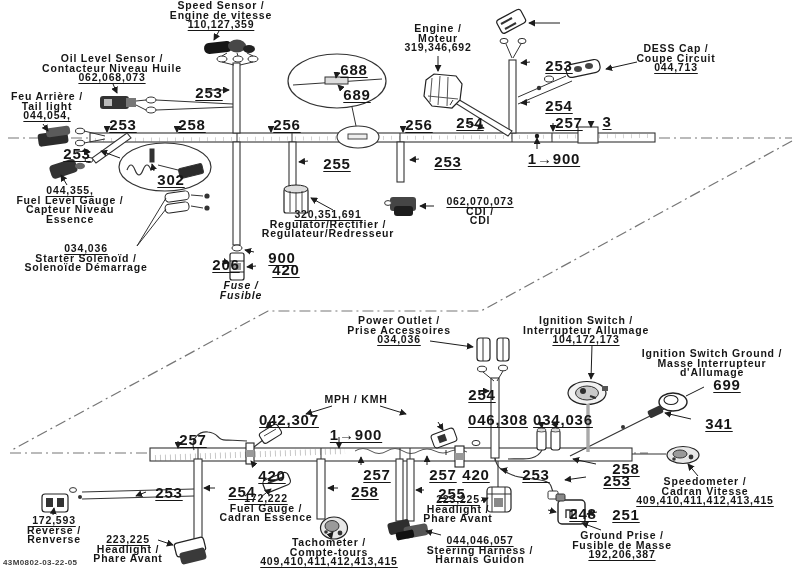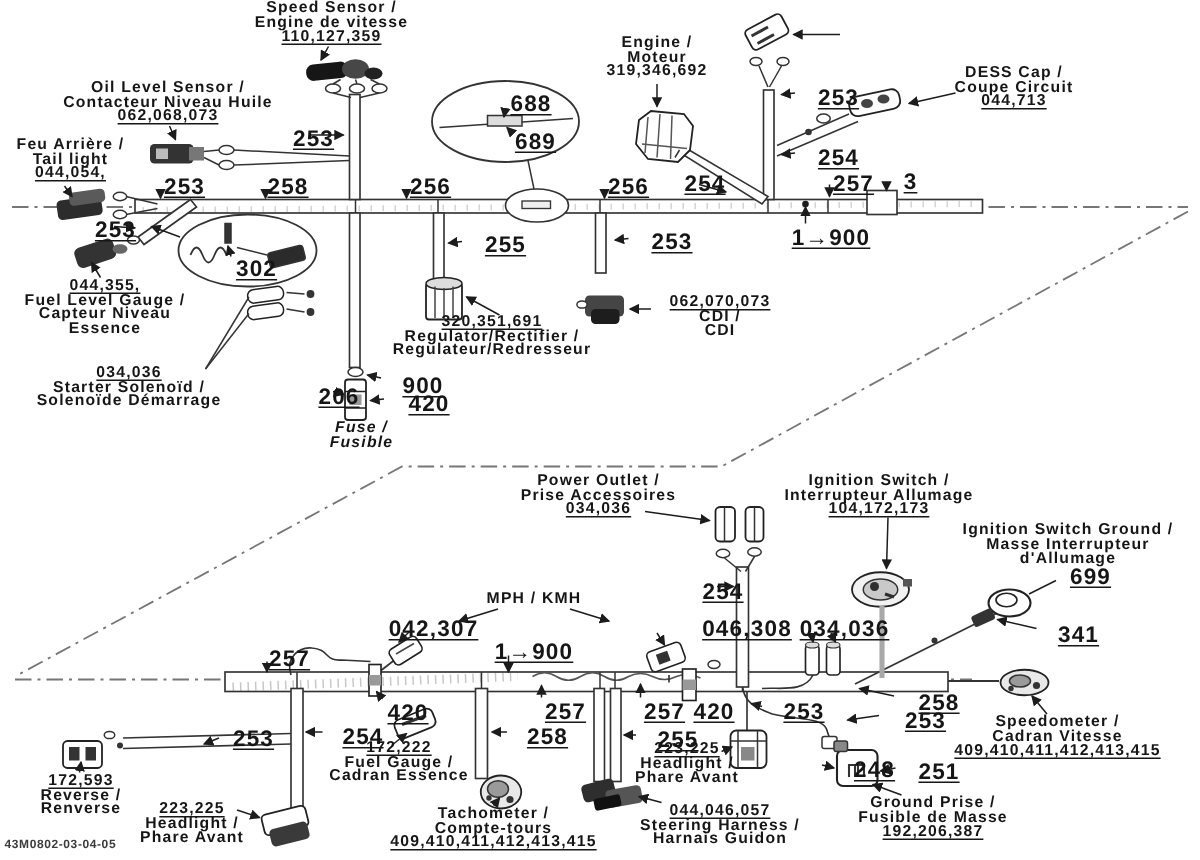--- a/index.html
+++ b/index.html
@@ -533,14 +533,14 @@
       <div class="callout" style="left: 427px; top: 466px;">257</div>
       <div class="callout" style="left: 460px; top: 466px;">420</div>
       <div class="callout" style="left: 436px; top: 485px;">255</div>
       <div class="callout" style="left: 520px; top: 466px;">253</div>
       <div class="callout" style="left: 610px; top: 460px;">258</div>
       <div class="callout" style="left: 601px; top: 472px;">253</div>
       <div class="callout" style="left: 535px; top: 505px; margin-left: 32px;">248</div>
       <div class="callout" style="left: 610px; top: 506px;">251</div>
     </div>
 
-  <div id="footer-code">43M0802-03-04-05</div>
+  <div id="footer-code">43M0802-03-22-05</div>
 </div>
 
 </body></html>

